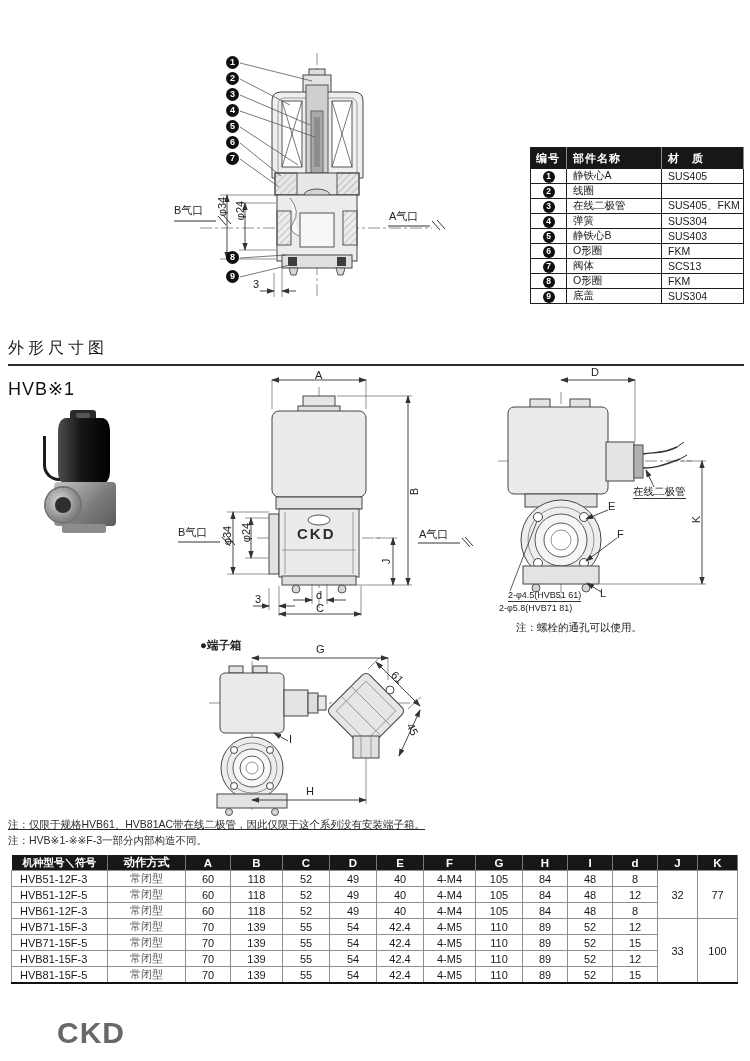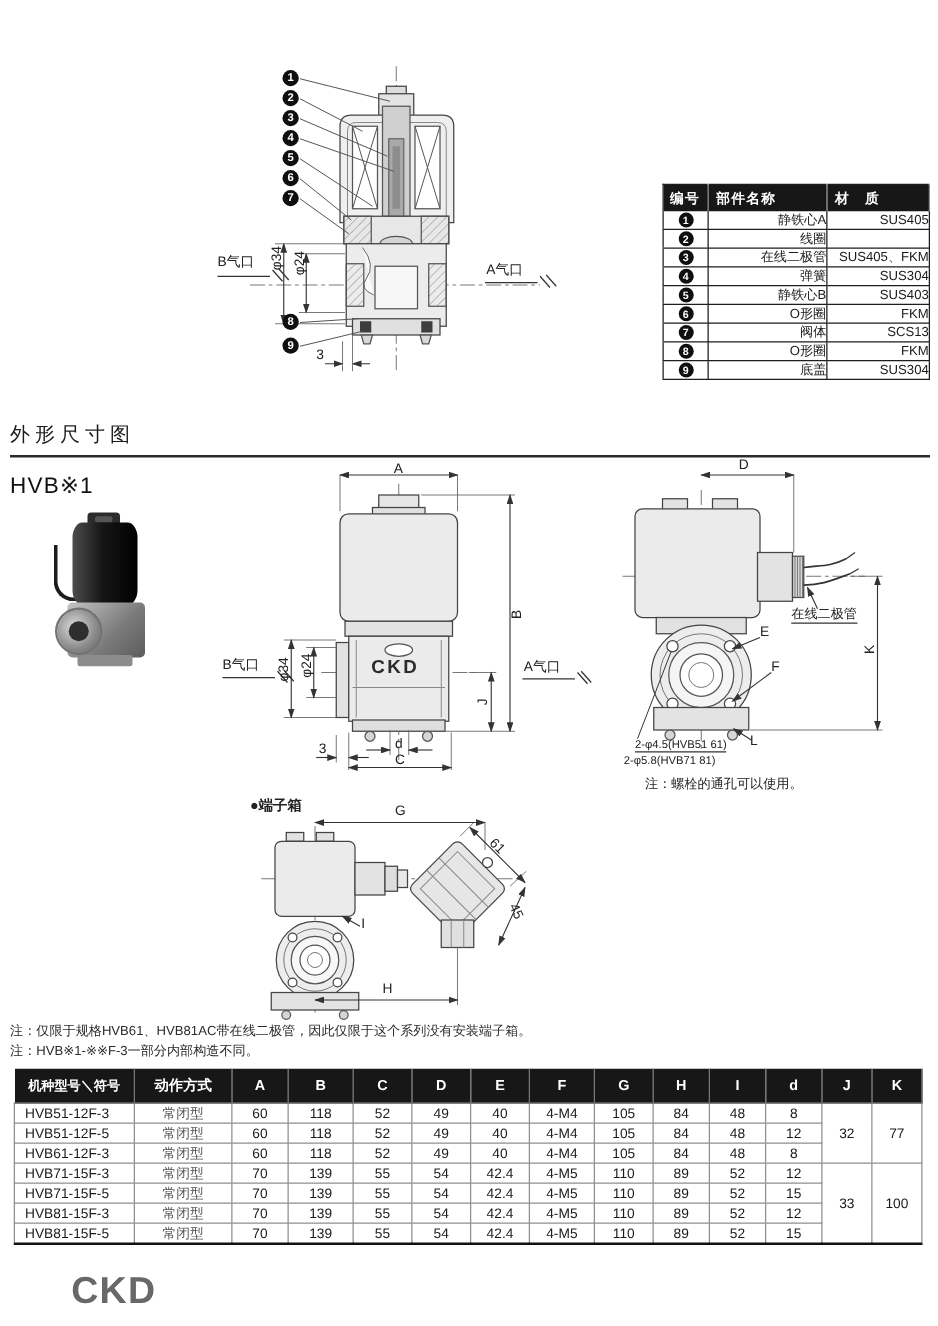--- a/index.html
+++ b/index.html
@@ -19,26 +19,26 @@
         font-size:9px;font-weight:bold;align-items:center;justify-content:center;line-height:1;}
   .diagram{position:absolute;}
   .diagram svg{position:absolute;left:0;top:0;}
   
   .parts{position:absolute;left:530px;top:147px;width:213px;border-collapse:collapse;
         table-layout:fixed;font-size:10.5px;border:1.5px solid #1d1d1d;}
   .parts th{background:#171717;color:#fff;font-weight:bold;height:19px;text-align:left;
         padding-left:6px;border-right:1px solid #8a8a8a;font-size:11px;letter-spacing:1px;}
   .parts td{border-bottom:1.5px solid #1d1d1d;border-right:1px solid #1d1d1d;height:14px;padding:0;}
   .parts td.pno{text-align:center;}
-  .parts td.pname,.parts td.pmat{padding-left:6px;text-align:right;}
+  .parts td.pname,.parts td.pmat{padding-left:6px;}
   .parts .callout{width:12px;height:12px;font-size:8.5px;}
   
   .dimtab{position:absolute;left:11px;top:855px;border-collapse:collapse;table-layout:fixed;
         font-size:11px;border-bottom:2.5px solid #111;}
-  .dimtab th{background:#171717;color:#fff;height:27px;font-weight:bold;border-right:1px solid #777;
+  .dimtab th{background:#171717;color:#fff;height:15px;font-weight:bold;border-right:1px solid #777;
         font-size:11.5px;padding:0;}
   .dimtab td{border:1px solid #8f8f8f;height:15px;text-align:center;padding:0;color:#1a1a1a;}
   .dimtab td.model{text-align:left;padding-left:8px;}
   .dimtab td.action{color:#555;}
   .dimtab tr.group-start td{border-top:1.8px solid #222;}
   .notes-line{position:absolute;left:8px;font-size:10.5px;color:#2a2a2a;white-space:nowrap;}
   .brand{position:absolute;left:57px;top:1016px;font-size:30px;font-weight:bold;color:#686868;letter-spacing:1px;}
   .body-logo{position:absolute;font-size:15px;font-weight:bold;letter-spacing:2px;color:#2c2c2c;}
   .underl{border-bottom:1px solid #333;padding-bottom:1px;}
   
@@ -417,21 +417,21 @@
       </g>
     </svg>
     <span class="dim" style="left:15px;top:12px;font-size:11.5px;font-weight:bold;">●端子箱</span>
     <span class="dim" style="left:131px;top:16px;">G</span>
     <span class="dim" style="left:121px;top:158px;">H</span>
     <span class="dim" style="left:104px;top:106px;">I</span>
     <span class="dim rot45" style="left:206px;top:44px;">61</span>
     <span class="dim rot64" style="left:221px;top:96px;">45</span>
   </div>
 
-  <div class="notes-line" style="top:818px;">注：仅限于规格HVB61、HVB81AC带在线二极管，因此仅限于这个系列没有安装端子箱。</div>
+  <div class="notes-line" style="top:818px;text-decoration:underline;">注：仅限于规格HVB61、HVB81AC带在线二极管，因此仅限于这个系列没有安装端子箱。</div>
   <div class="notes-line" style="top:834px;">注：HVB※1-※※F-3一部分内部构造不同。</div>
 
   <table class="dimtab">
     <colgroup>
       <col style="width:96px">
         <col style="width:78px">
         <col style="width:45px">
         <col style="width:52px">
       <col style="width:47px">
         <col style="width:47px">

